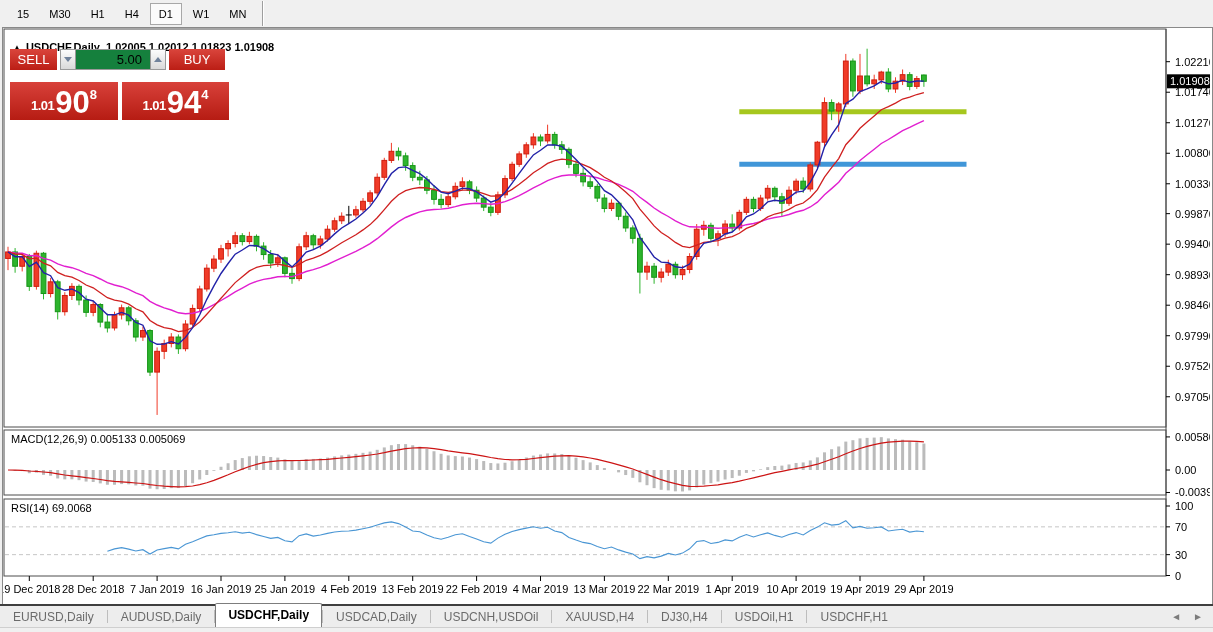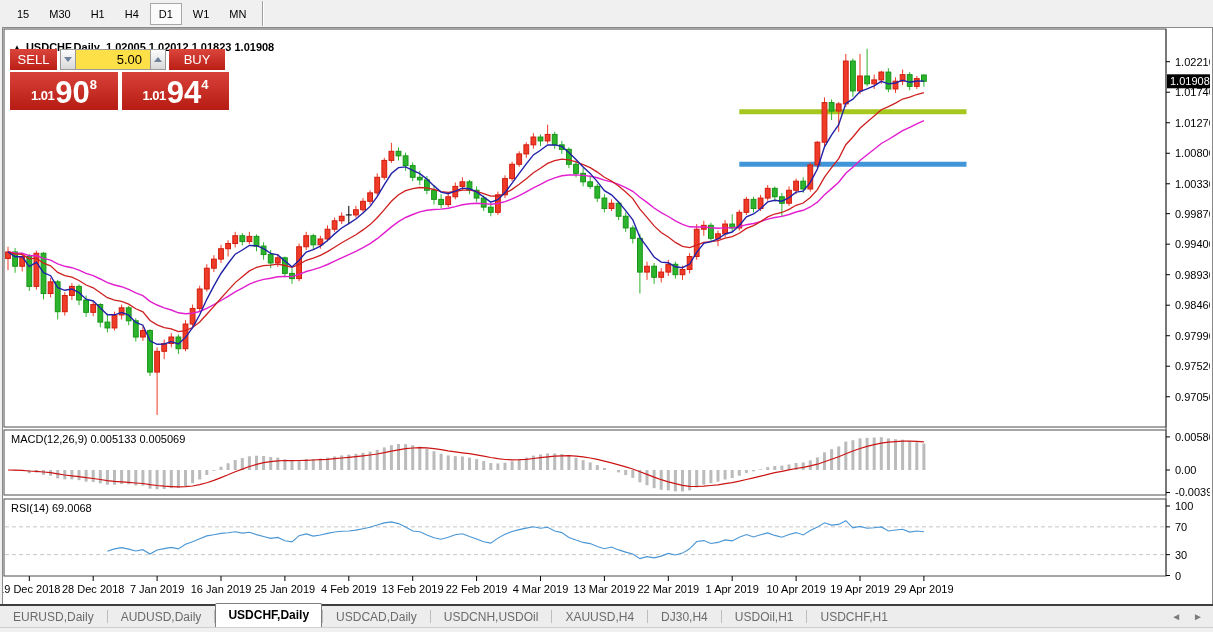--- a/index.html
+++ b/index.html
@@ -24,23 +24,23 @@
   .tp-row{display:flex;height:21px}
   .btn-sell,.btn-buy{background:linear-gradient(#da453c,#bb1e15);color:#fff;font-size:13px;
       display:flex;align-items:center;justify-content:center;cursor:default}
   .btn-sell{width:47px}
   .btn-buy{width:56px;margin-left:3px}
   .spin{width:16px;box-sizing:border-box;background:linear-gradient(#fcfcfc,#d9d9d9);
         border:1px solid #9a9a9a;display:flex;align-items:center;justify-content:center;margin-left:3px}
   .spin.up{margin-left:0}
   .tri-dn{width:0;height:0;border-left:4px solid transparent;border-right:4px solid transparent;border-top:5px solid #70829b}
   .tri-up{width:0;height:0;border-left:4px solid transparent;border-right:4px solid transparent;border-bottom:5px solid #70829b}
-  .vol{width:58px;background:#fde047;border-top:1px solid #9a9a9a;border-bottom:1px solid #9a9a9a;
+  .vol{width:58px;background:#15803d;border-top:1px solid #9a9a9a;border-bottom:1px solid #9a9a9a;
        font-size:13px;color:#000;text-align:right;padding:0 8px;line-height:19px}
-  .price-row{display:flex;margin-top:2px}
+  .price-row{display:flex;margin-top:12px}
   .px-box{background:linear-gradient(#d8413a,#b61c13);color:#fff;height:38px;
           display:flex;align-items:flex-end;justify-content:center;box-sizing:border-box;padding-bottom:3px}
   .px-box.bid{width:108px;margin-right:4px}
   .px-box.ask{width:107px}
   .px-small{font-size:13px;font-weight:bold;margin:0 1px 4px 0;letter-spacing:-.5px}
   .px-big{font-size:31px;line-height:29px;font-weight:bold}
   .px-sup{font-size:13px;font-weight:bold;align-self:flex-start;margin-top:5px}
 
   .ind-label{position:absolute;font-size:11px;color:#000;z-index:5;white-space:nowrap}
   #macd-label{left:8px;top:405px}

